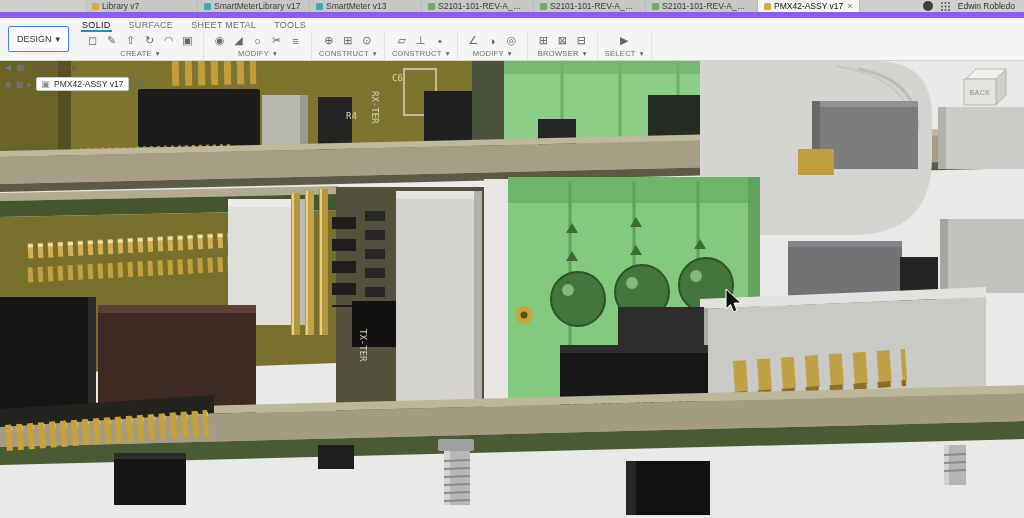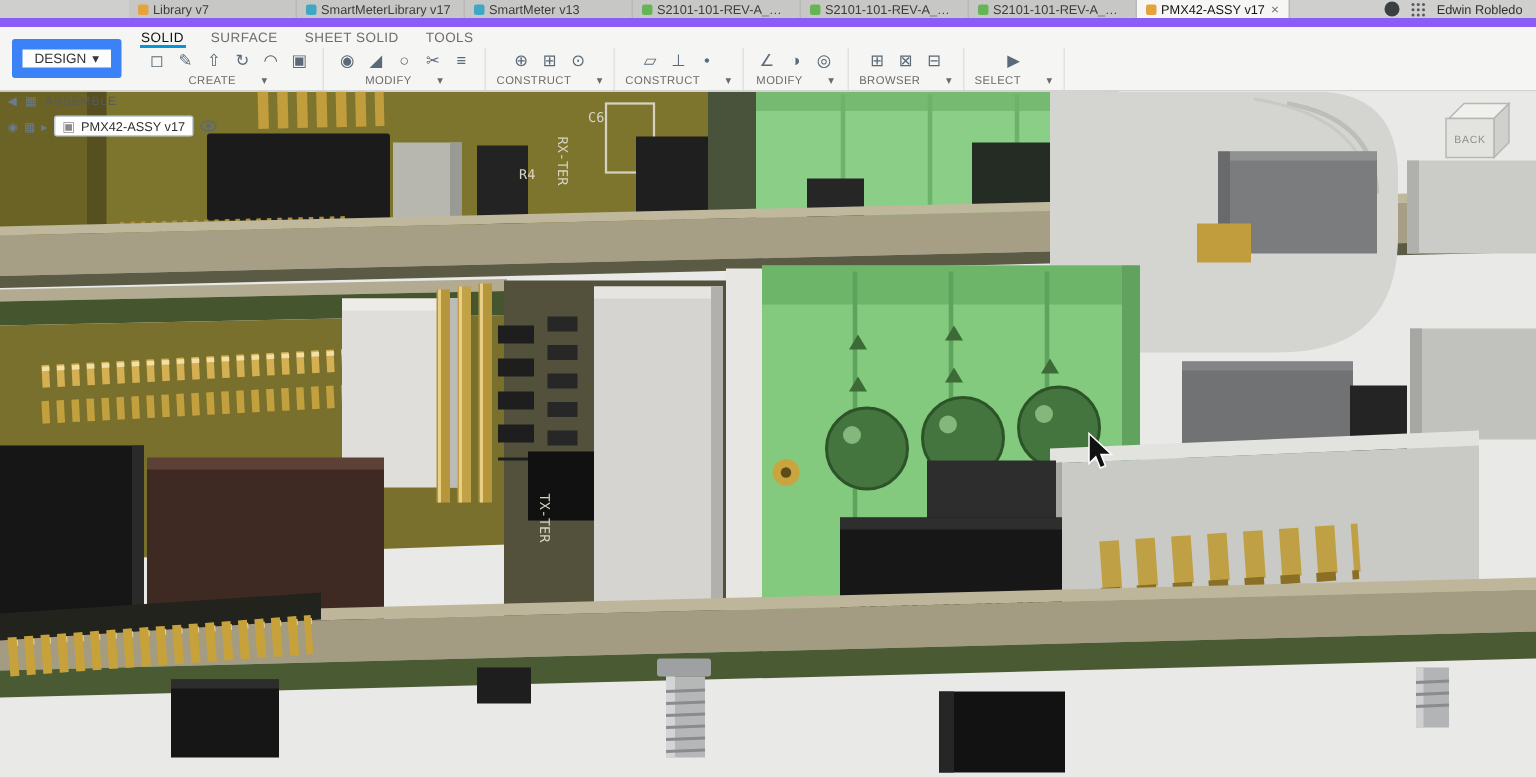--- a/index.html
+++ b/index.html
@@ -17,35 +17,35 @@
   .tab-icon { width:7px; height:7px; border-radius:1.5px; flex:0 0 auto; background:#999; }
   .tab-label { white-space:nowrap; overflow:hidden; text-overflow:ellipsis; }
   .tab-close { margin-left:1px; color:#777; font-size:9px; }
   .tabbar-right { margin-left:auto; display:flex; align-items:center; gap:7px; padding:2px 9px; }
   .app-badge { width:10px; height:10px; border-radius:50%; background:#3a3f44; }
   .user-name { font-size:8.5px; color:#2e2e2e; white-space:nowrap; }
 
   
   .toolbar { height:43px; background:#f5f5f3; border-bottom:1px solid #d2d2d0;
              display:flex; align-items:stretch; }
-  .design-menu { margin:8px 8px; border:7px solid #3b82f6; background:#fdfdfd;
+  .design-menu { margin:8px 8px; border:1px solid #3b82f6; background:#fdfdfd;
                  font-size:9px; padding:0 8px; display:flex; align-items:center; gap:4px;
                  color:#333; border-radius:2px; }
   .ribbon { flex:1; display:flex; flex-direction:column; min-width:0; }
   .ribbon-tabs { display:flex; gap:16px; font-size:9px; color:#6d6d6b;
                  padding:2px 21px 0 4px; height:14px; letter-spacing:.3px; }
   .ribbon-tab { padding:0 1px 2px 1px; }
   .ribbon-tab.active { color:#111; box-shadow:inset 0 -2px 0 #0696d7; }
   .groups { display:flex; flex:1; align-items:stretch; }
   .group { display:flex; flex-direction:column; align-items:center;
            padding:0 7px; border-right:1px solid #e2e2e0; }
   .group-icons { display:flex; gap:2px; align-items:center; height:17px; }
   .tb-icon { width:17px; height:16px; display:flex; align-items:center; justify-content:center;
              font-size:11px; color:#5a6a78; border-radius:2px; }
-  .group-label { font-size:7.5px; color:#6a6a68; display:flex; gap:17px;
+  .group-label { font-size:7.5px; color:#6a6a68; display:flex; gap:4px;
                  align-items:center; padding-bottom:2px; letter-spacing:.3px; }
 
   
   .canvas { position:relative; width:1024px; height:456px; background:#e9e9e7; overflow:hidden; }
   .scene { position:absolute; inset:0; display:block; }
   .silk { font-family:"DejaVu Sans Mono", monospace; font-size:9px; fill:#d9d4c2; }
 
   .browser-panel { position:absolute; left:5px; top:2px; font-size:8.5px; color:#555; }
   .browser-header { display:flex; gap:5px; align-items:center; font-size:8px;
                     letter-spacing:.6px; color:#5a5a58; }
@@ -116,21 +116,21 @@
 <div class="toolbar">
   <div class="design-menu">
     <span>DESIGN</span>
     <span>▾</span>
   </div>
 
   <div class="ribbon">
     <div class="ribbon-tabs">
       <span class="ribbon-tab active">SOLID</span>
       <span class="ribbon-tab">SURFACE</span>
-      <span class="ribbon-tab">SHEET SOLID</span>
+      <span class="ribbon-tab">SHEET METAL</span>
       <span class="ribbon-tab">TOOLS</span>
     </div>
 
     <div class="groups">
 
       <div class="group">
         <div class="group-icons">
           <span class="tb-icon">◻</span>
           <span class="tb-icon">✎</span>
           <span class="tb-icon">⇧</span>

